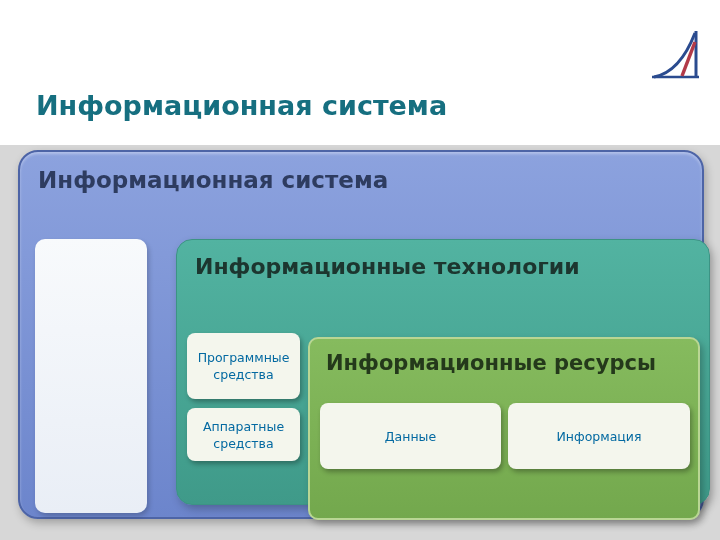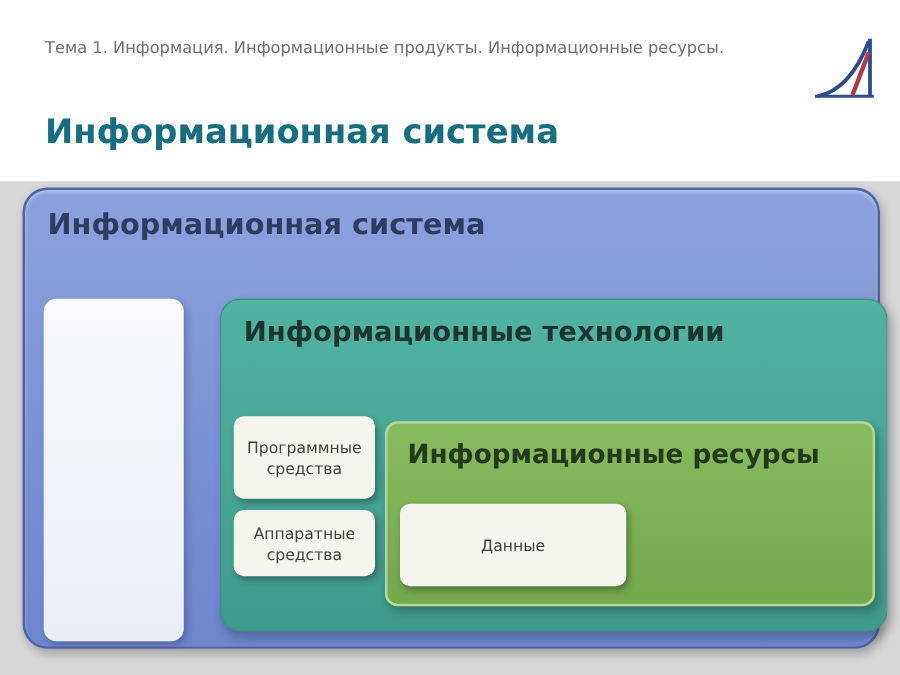--- a/index.html
+++ b/index.html
@@ -60,49 +60,48 @@
   .tech-label {
     position:absolute; left:18px; top:14px;
     font-size:22px; font-weight:bold; color:#1c362f;
   }
   .white-box {
     position:absolute;
     background:#f4f6ed;
     border-radius:8px;
     box-shadow:2px 3px 5px rgba(0,0,0,0.3);
     display:flex; align-items:center; justify-content:center;
-    text-align:center; font-size:12.5px; color:#404040; line-height:17px;
+    text-align:center; font-size:12.5px; color:#0369a1; line-height:17px;
     padding:21px 8px;
   }
   .software-box { left:10px; top:93px; width:113px; height:66px; }
   .hardware-box { left:10px; top:168px; width:113px; height:53px; }
   
   .res-box {
-    position:absolute; left:131px; top:97px; width:392px; height:148px;
+    position:absolute; left:131px; top:97px; width:392px; height:183px;
     border-radius:10px;
     background:linear-gradient(180deg,#86bb5e,#73a84d);
     border:2px solid #b9d694;
     box-shadow:3px 4px 7px rgba(0,0,0,0.25);
   }
   .res-label {
     position:absolute; left:16px; top:12px;
     font-size:21px; font-weight:bold; color:#24391b;
   }
   .data-box { left:10px; top:64px; width:181px; height:66px; }
   .info-box { left:198px; top:64px; width:182px; height:66px; }
 </style>
 </head>
 <body>
 
 <div class="slide">
 
   <div class="gray-bg"></div>
 
   <div class="header-text">
-    <div>Тема 1. Информация. Информационные продукты. Информационные ресурсы.</div>
   </div>
 
   <div class="logo">
     <svg width="52" height="54" viewBox="0 0 52 54">
       <path d="M6 48 L46 48 L46 6 Q34 34 6 48 Z" fill="#ffffff" stroke="none"></path>
       <path d="M4 49 Q30 44 45 5" fill="none" stroke="#2a4b8f" stroke-width="3"></path>
       <path d="M46 3 L46 49" fill="none" stroke="#2a4b8f" stroke-width="3"></path>
       <path d="M2 49 L49 49" fill="none" stroke="#2a4b8f" stroke-width="2.5"></path>
       <path d="M32 48 L45 14" fill="none" stroke="#b23a48" stroke-width="3.5"></path>
     </svg>
@@ -117,17 +116,18 @@
 
     <div class="tech-box">
       <div class="tech-label">Информационные технологии</div>
 
       <div class="white-box software-box">Программные средства</div>
       <div class="white-box hardware-box">Аппаратные средства</div>
 
       <div class="res-box">
         <div class="res-label">Информационные ресурсы</div>
         <div class="white-box data-box">Данные</div>
+        <div class="white-box info-box">Информация</div>
       </div>
     </div>
   </div>
 
 </div>
 
 </body></html>

